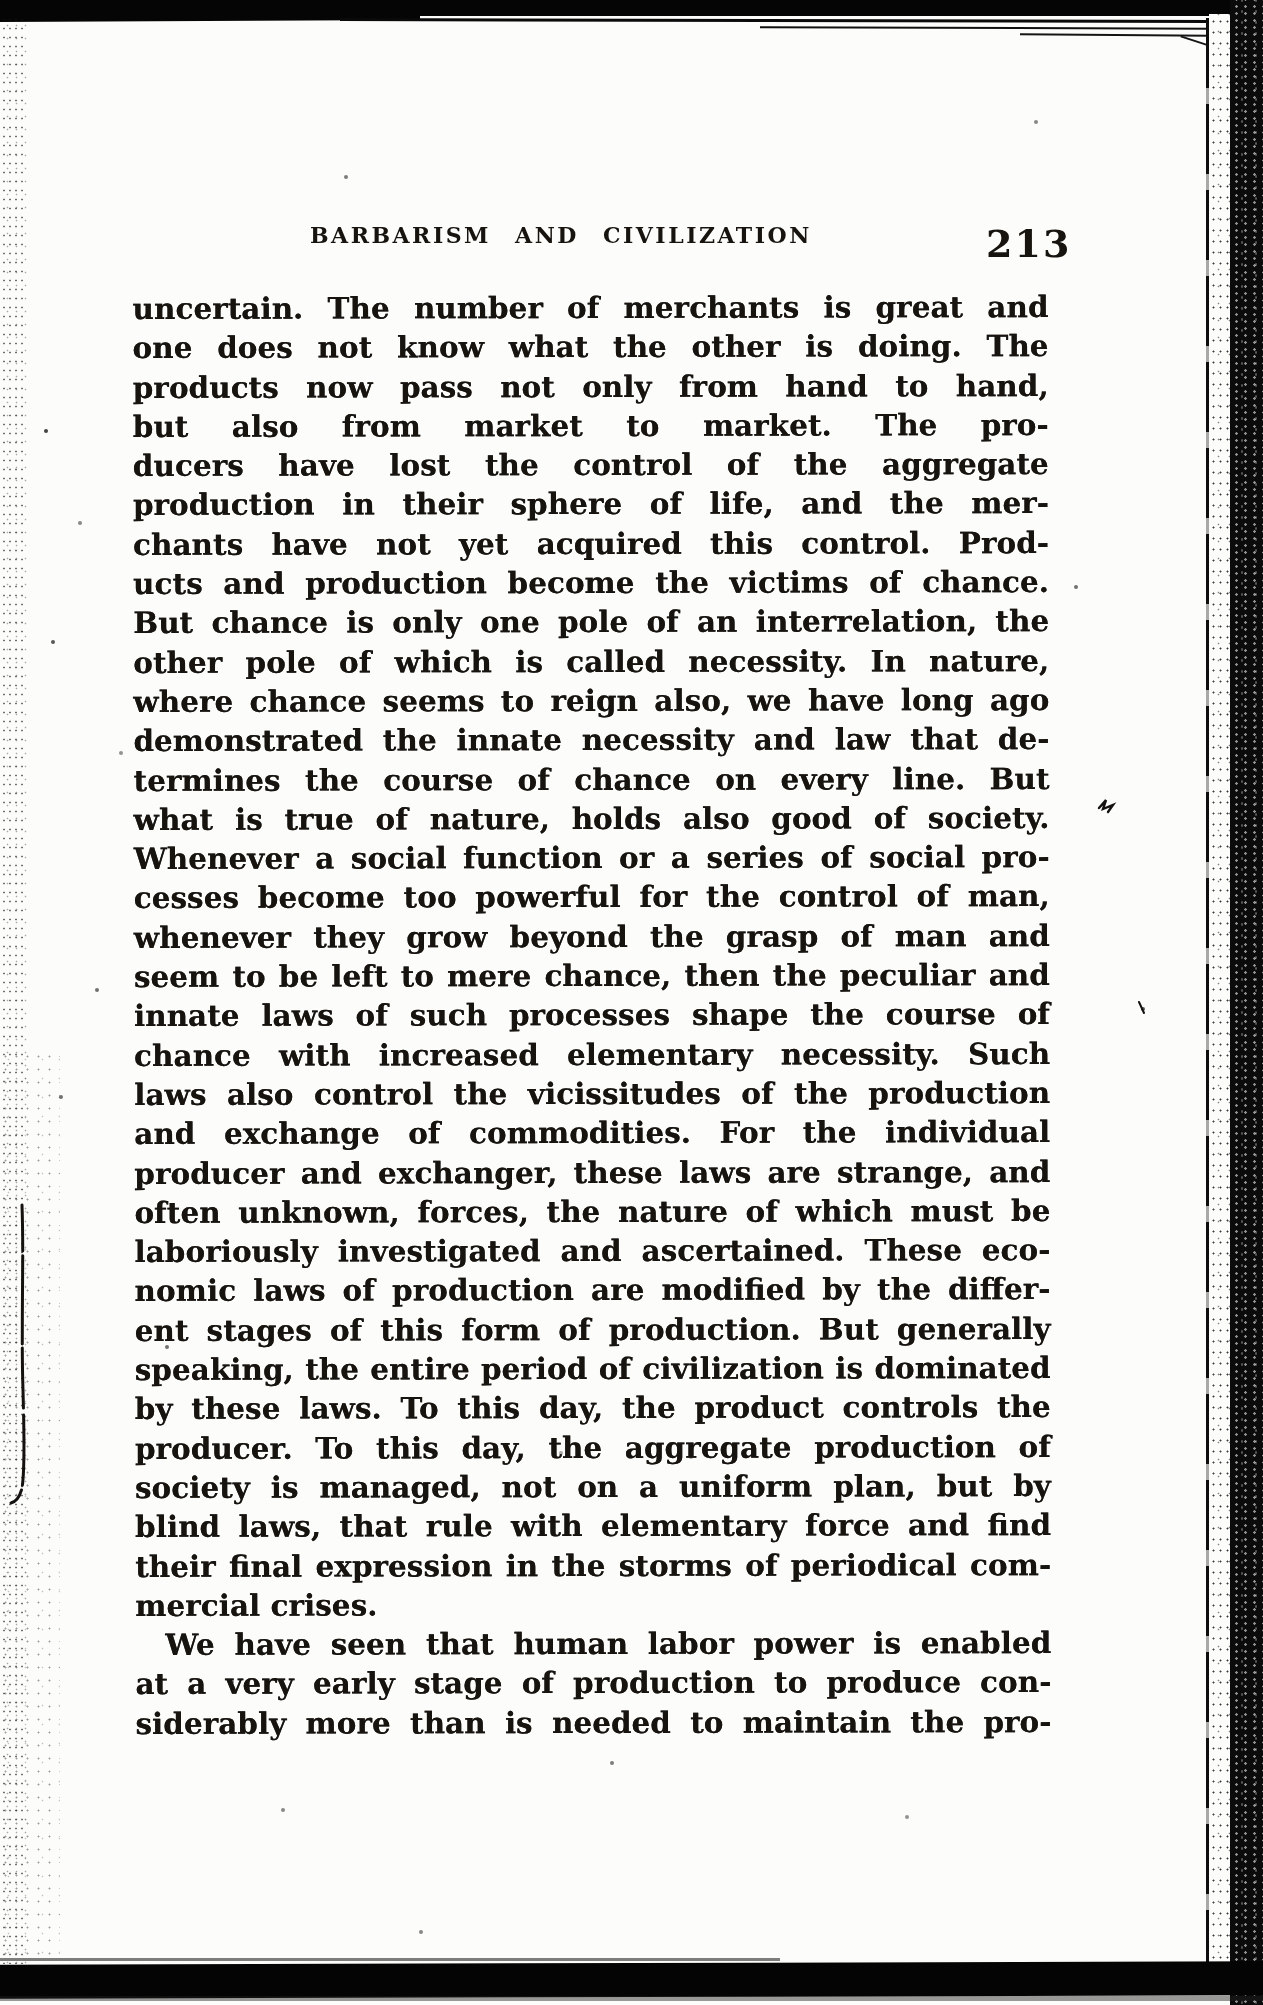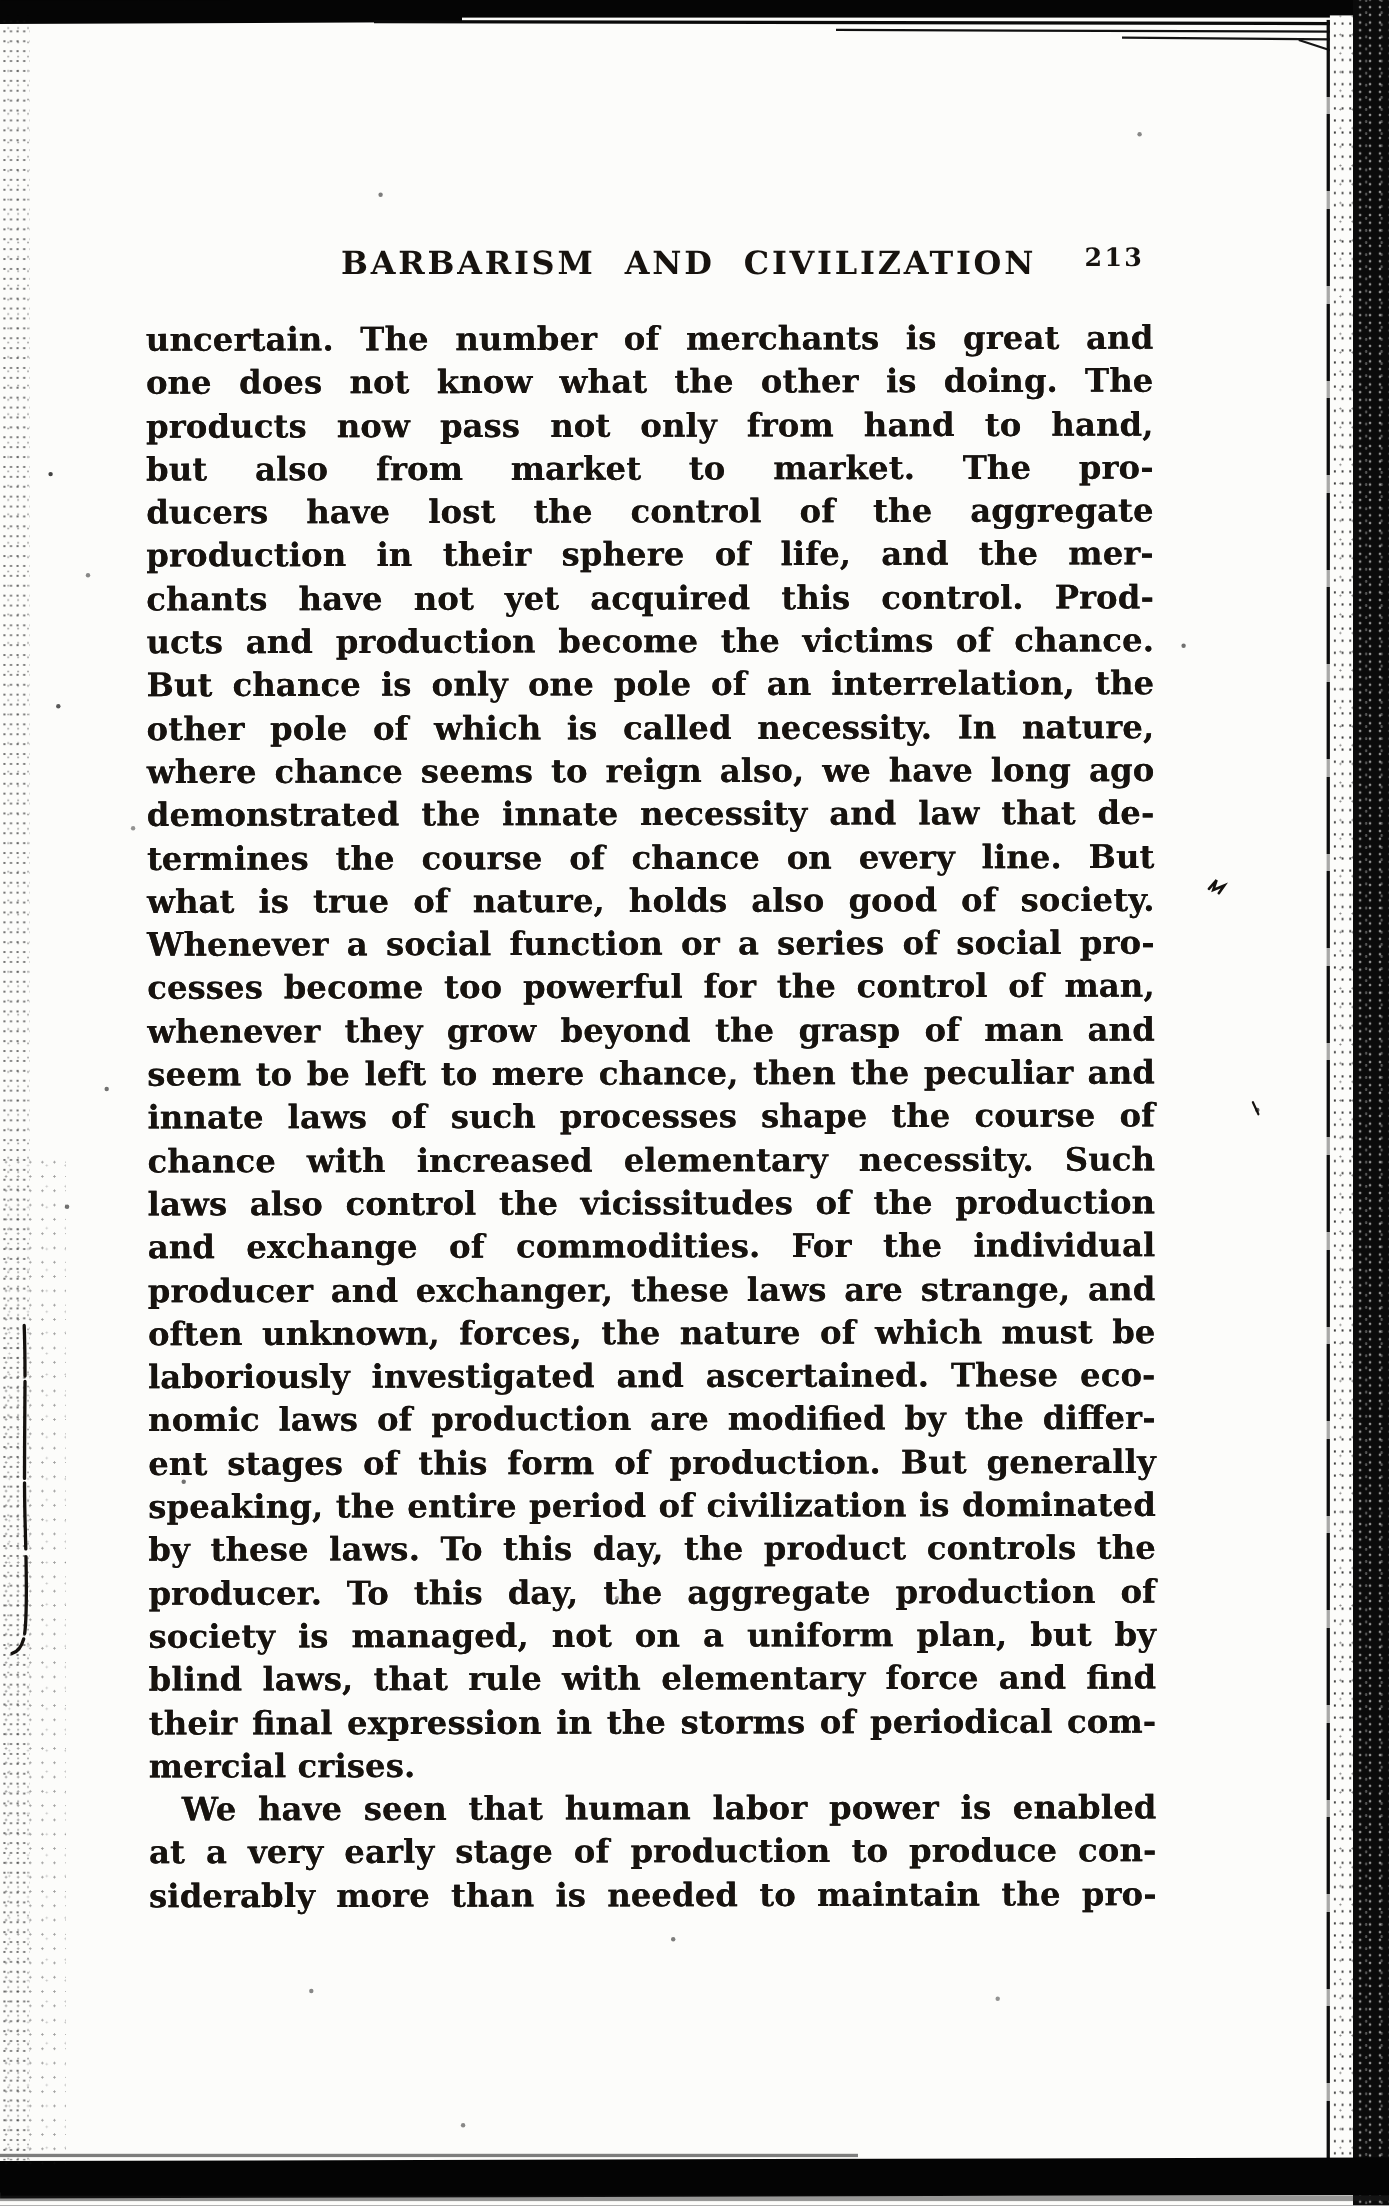--- a/index.html
+++ b/index.html
@@ -83,26 +83,26 @@
       690px 1456px 0 1px rgba(20,20,20,.4),
       1075px 586px 0 1px rgba(20,20,20,.6),
       420px 1931px 0 1px rgba(20,20,20,.5),
       560px 1452px 0 1px rgba(20,20,20,.35);
   }
   .pen-marks{position:absolute;left:0;top:0;pointer-events:none;}
 
   
   .running-head{
     position:absolute;left:310px;top:222px;
-    font-size:29px;font-weight:700;letter-spacing:2.5px;word-spacing:14px;
+    font-size:22px;font-weight:700;letter-spacing:2.5px;word-spacing:14px;
     color:var(--ink);white-space:nowrap;
   }
   .folio{
     position:absolute;left:986px;top:221px;
-    font-size:23px;font-weight:700;letter-spacing:2px;color:var(--ink);
+    font-size:38px;font-weight:700;letter-spacing:2px;color:var(--ink);
   }
   .body-text{
     position:absolute;left:134px;top:288px;width:916px;
     font-size:29.5px;font-weight:700;line-height:39.3px;
     color:var(--ink);
     text-shadow:0 0 .6px rgba(10,10,10,.75);
     transform:rotate(-0.12deg);
   }
   .text-line{
     text-align:justify;

